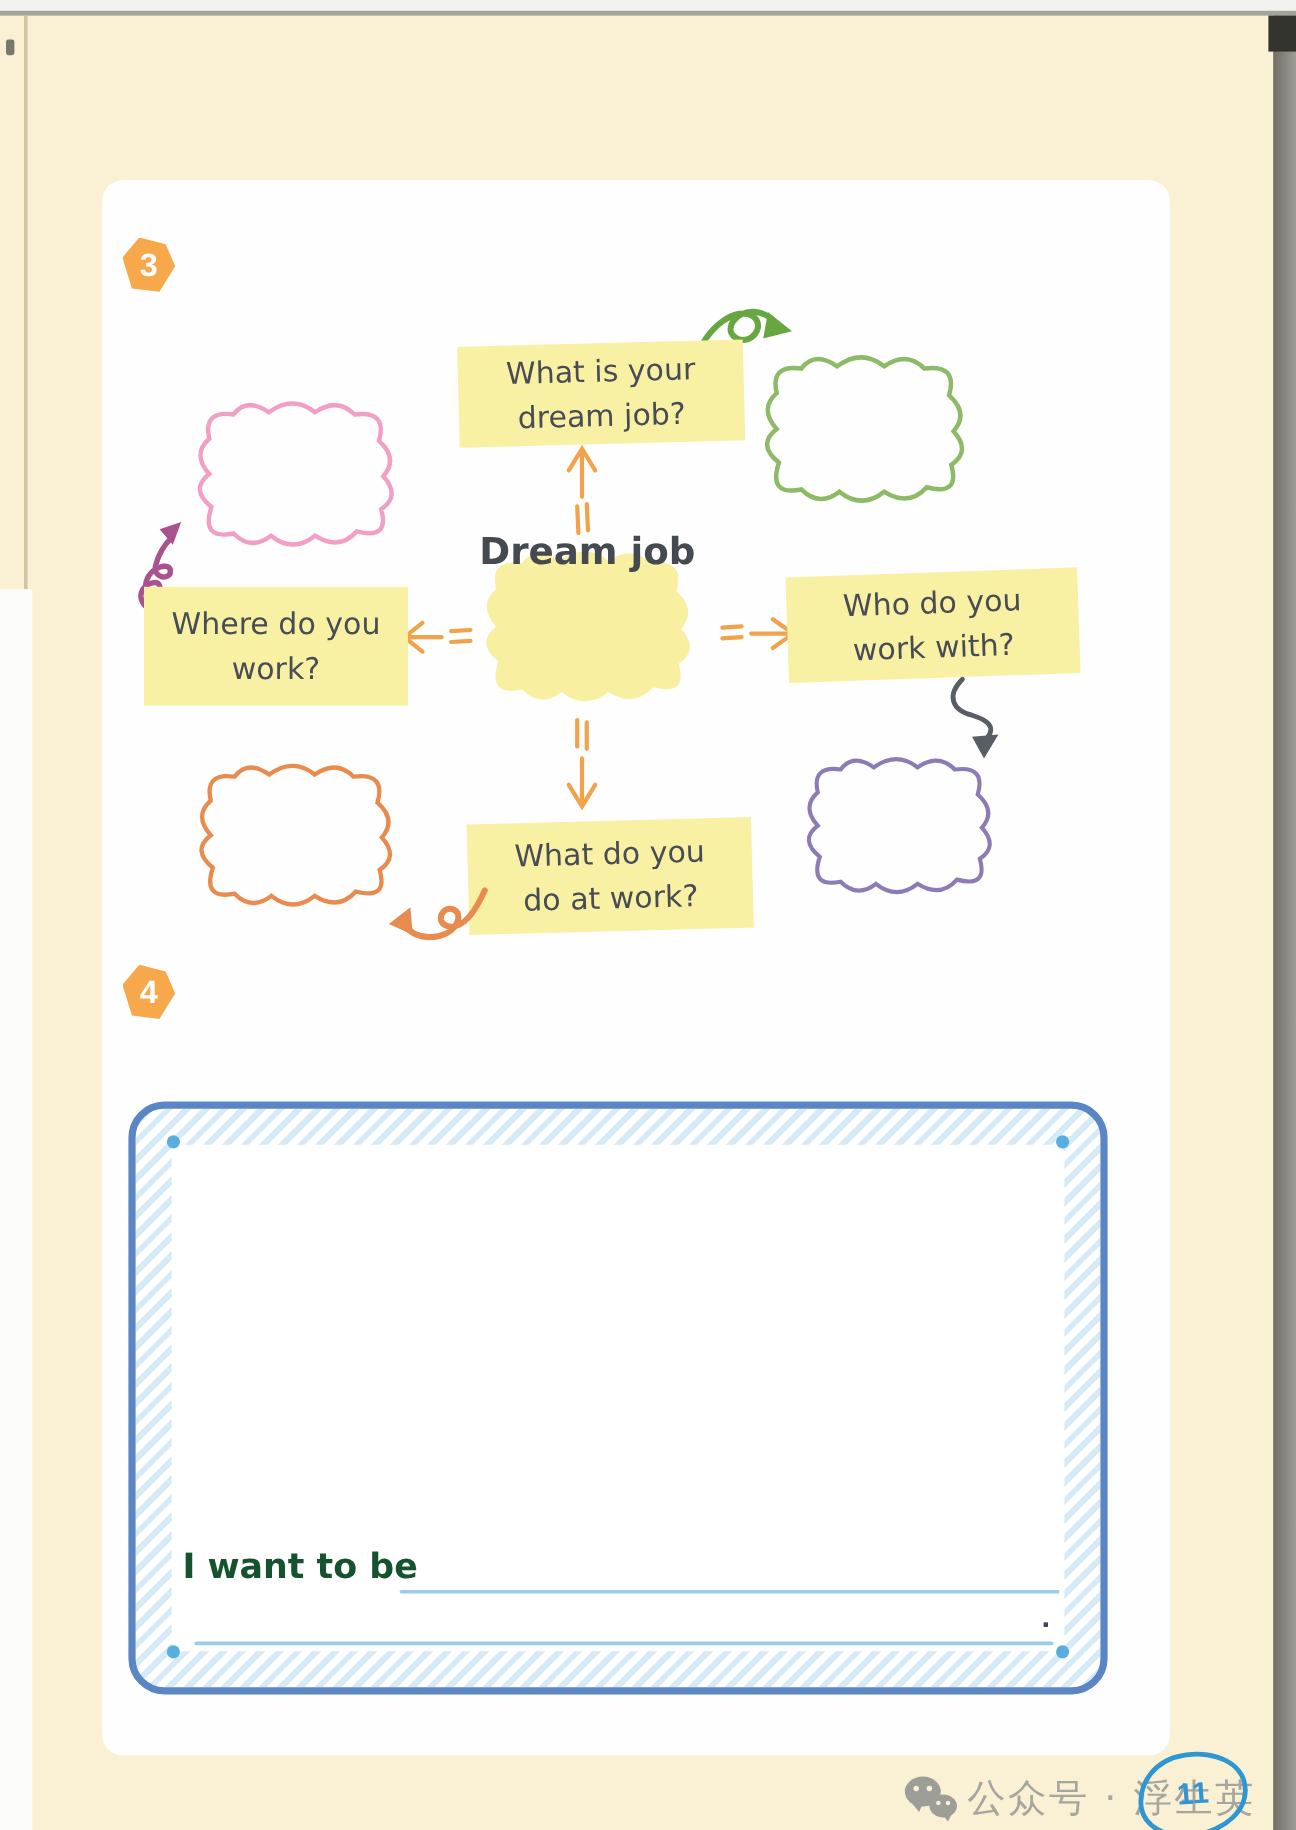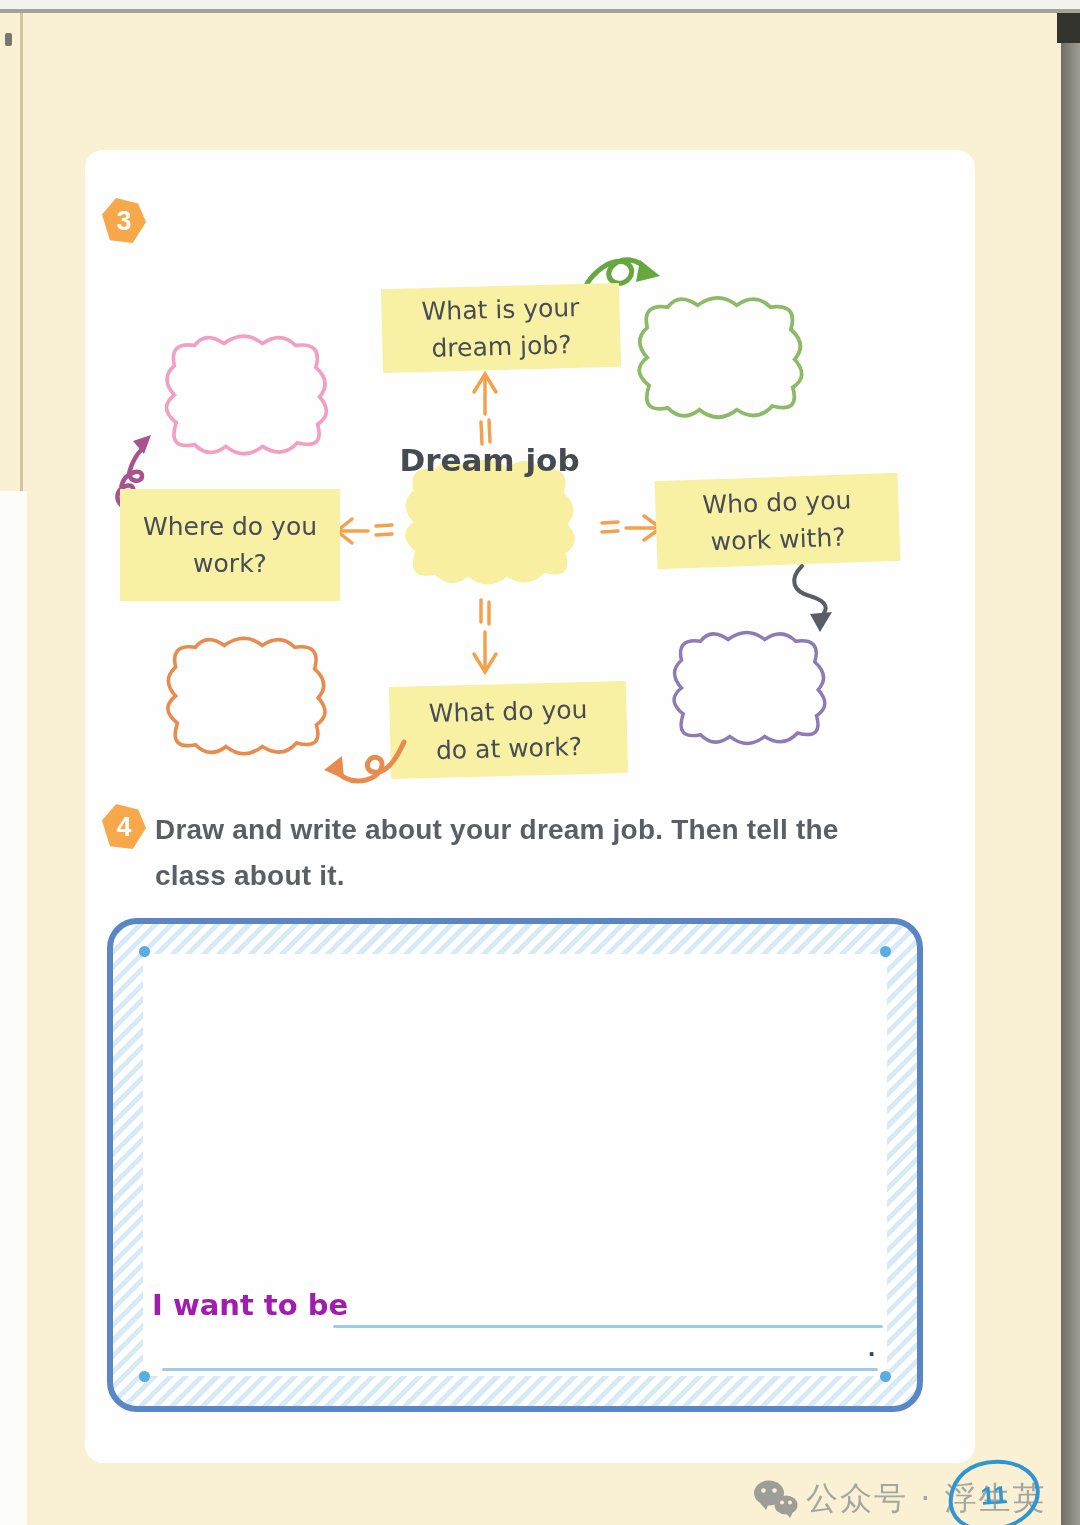--- a/index.html
+++ b/index.html
@@ -29,21 +29,21 @@
             white-space:pre-line;line-height:46px;}
   .e3-title{left:155px;top:201px;}
   .e4-title{left:155px;top:807px;}
 
   
   .cloud{stroke-width:4;fill:none;}
   .note{background:#f8f0a2;color:#484c55;font-family:"DejaVu Sans",sans-serif;font-size:25px;
         text-align:center;white-space:pre-line;line-height:1.5;display:flex;
         align-items:center;justify-content:center;}
   .note-top{left:382px;top:286px;width:238px;height:84px;transform:rotate(-1.5deg);}
-  .note-left{left:120px;top:489px;width:220px;height:112px;}
+  .note-left{left:120px;top:489px;width:220px;height:99px;}
   .note-right{left:656px;top:477px;width:243px;height:88px;transform:rotate(-2deg);}
   .note-bottom{left:390px;top:684px;width:237px;height:92px;transform:rotate(-1.5deg);}
   .center-cloud{left:382px;top:442px;width:215px;height:160px;display:flex;align-items:flex-start;
         justify-content:center;}
   .center-label{position:relative;color:#454a50;font-family:"DejaVu Sans",sans-serif;
         font-weight:bold;font-size:31px;}
 
   .footer-text{color:#a6a6a0;font-size:32px;letter-spacing:2px;
         font-family:"DejaVu Sans",sans-serif;}
   .page-oval{left:948px;top:1460px;width:84px;height:63px;border:4.5px solid #2f96d2;
@@ -51,21 +51,21 @@
         display:flex;align-items:center;justify-content:center;background:transparent;}
   .page-num{color:#2f96d2;font-weight:bold;font-size:25px;transform:rotate(4deg);}
 
   
   .draw-box{left:107px;top:918px;width:804px;height:482px;border:6px solid #5b86c5;
         border-radius:30px;
         background:repeating-linear-gradient(135deg,#ffffff 0 6px,#d7eaf7 6px 11px);}
   .draw-inner{position:absolute;left:30px;top:30px;right:30px;bottom:30px;background:#fff;
         border-radius:8px;}
   .dot{position:absolute;width:11px;height:11px;border-radius:50%;background:#58aede;}
-  .prompt{left:152px;top:1288px;color:#a21caf;font-weight:bold;font-size:29px;
+  .prompt{left:152px;top:1288px;color:#14532d;font-weight:bold;font-size:29px;
         font-family:"DejaVu Sans",sans-serif;}
   .wline{height:3px;background:#9ecbe9;border-radius:2px;}
   .wline1{left:333px;top:1325px;width:550px;}
   .wline2{left:162px;top:1368px;width:716px;}
   .period{left:868px;top:1332px;color:#3a4560;font-size:26px;font-weight:bold;}
 </style>
 </head>
 <body>
 
 <svg width="0" height="0" style="position:absolute">
@@ -170,22 +170,20 @@
     <use href="#cloud-path" class="cloud" stroke="#e78c4e"></use>
   </svg>
   <svg class="abs" style="left:314px;top:734px" width="98" height="60" viewBox="0 0 98 60">
     <path d="M90 8 C 82 26, 72 40, 60 38 C 48 36, 54 20, 64 24 C 72 27, 68 42, 52 46 C 38 49, 28 44, 22 36" fill="none" stroke="#e78c4e" stroke-width="5" stroke-linecap="round"></path>
     <polygon points="28,22 10,36 30,45" fill="#e78c4e"></polygon>
   </svg>
 
   <div class="abs badge e4-badge">
     <span>4</span>
   </div>
-  <div class="abs ex-title e4-title">Draw and write about your dream job. Then tell the
-class about it.</div>
 
   <div class="abs draw-box">
     <div class="draw-inner"></div>
     <div class="dot" style="left:26px;top:22px"></div>
     <div class="dot" style="right:26px;top:22px"></div>
     <div class="dot" style="left:26px;bottom:24px"></div>
     <div class="dot" style="right:26px;bottom:24px"></div>
   </div>
   <div class="abs prompt">I want to be</div>
   <div class="abs wline wline1"></div>

